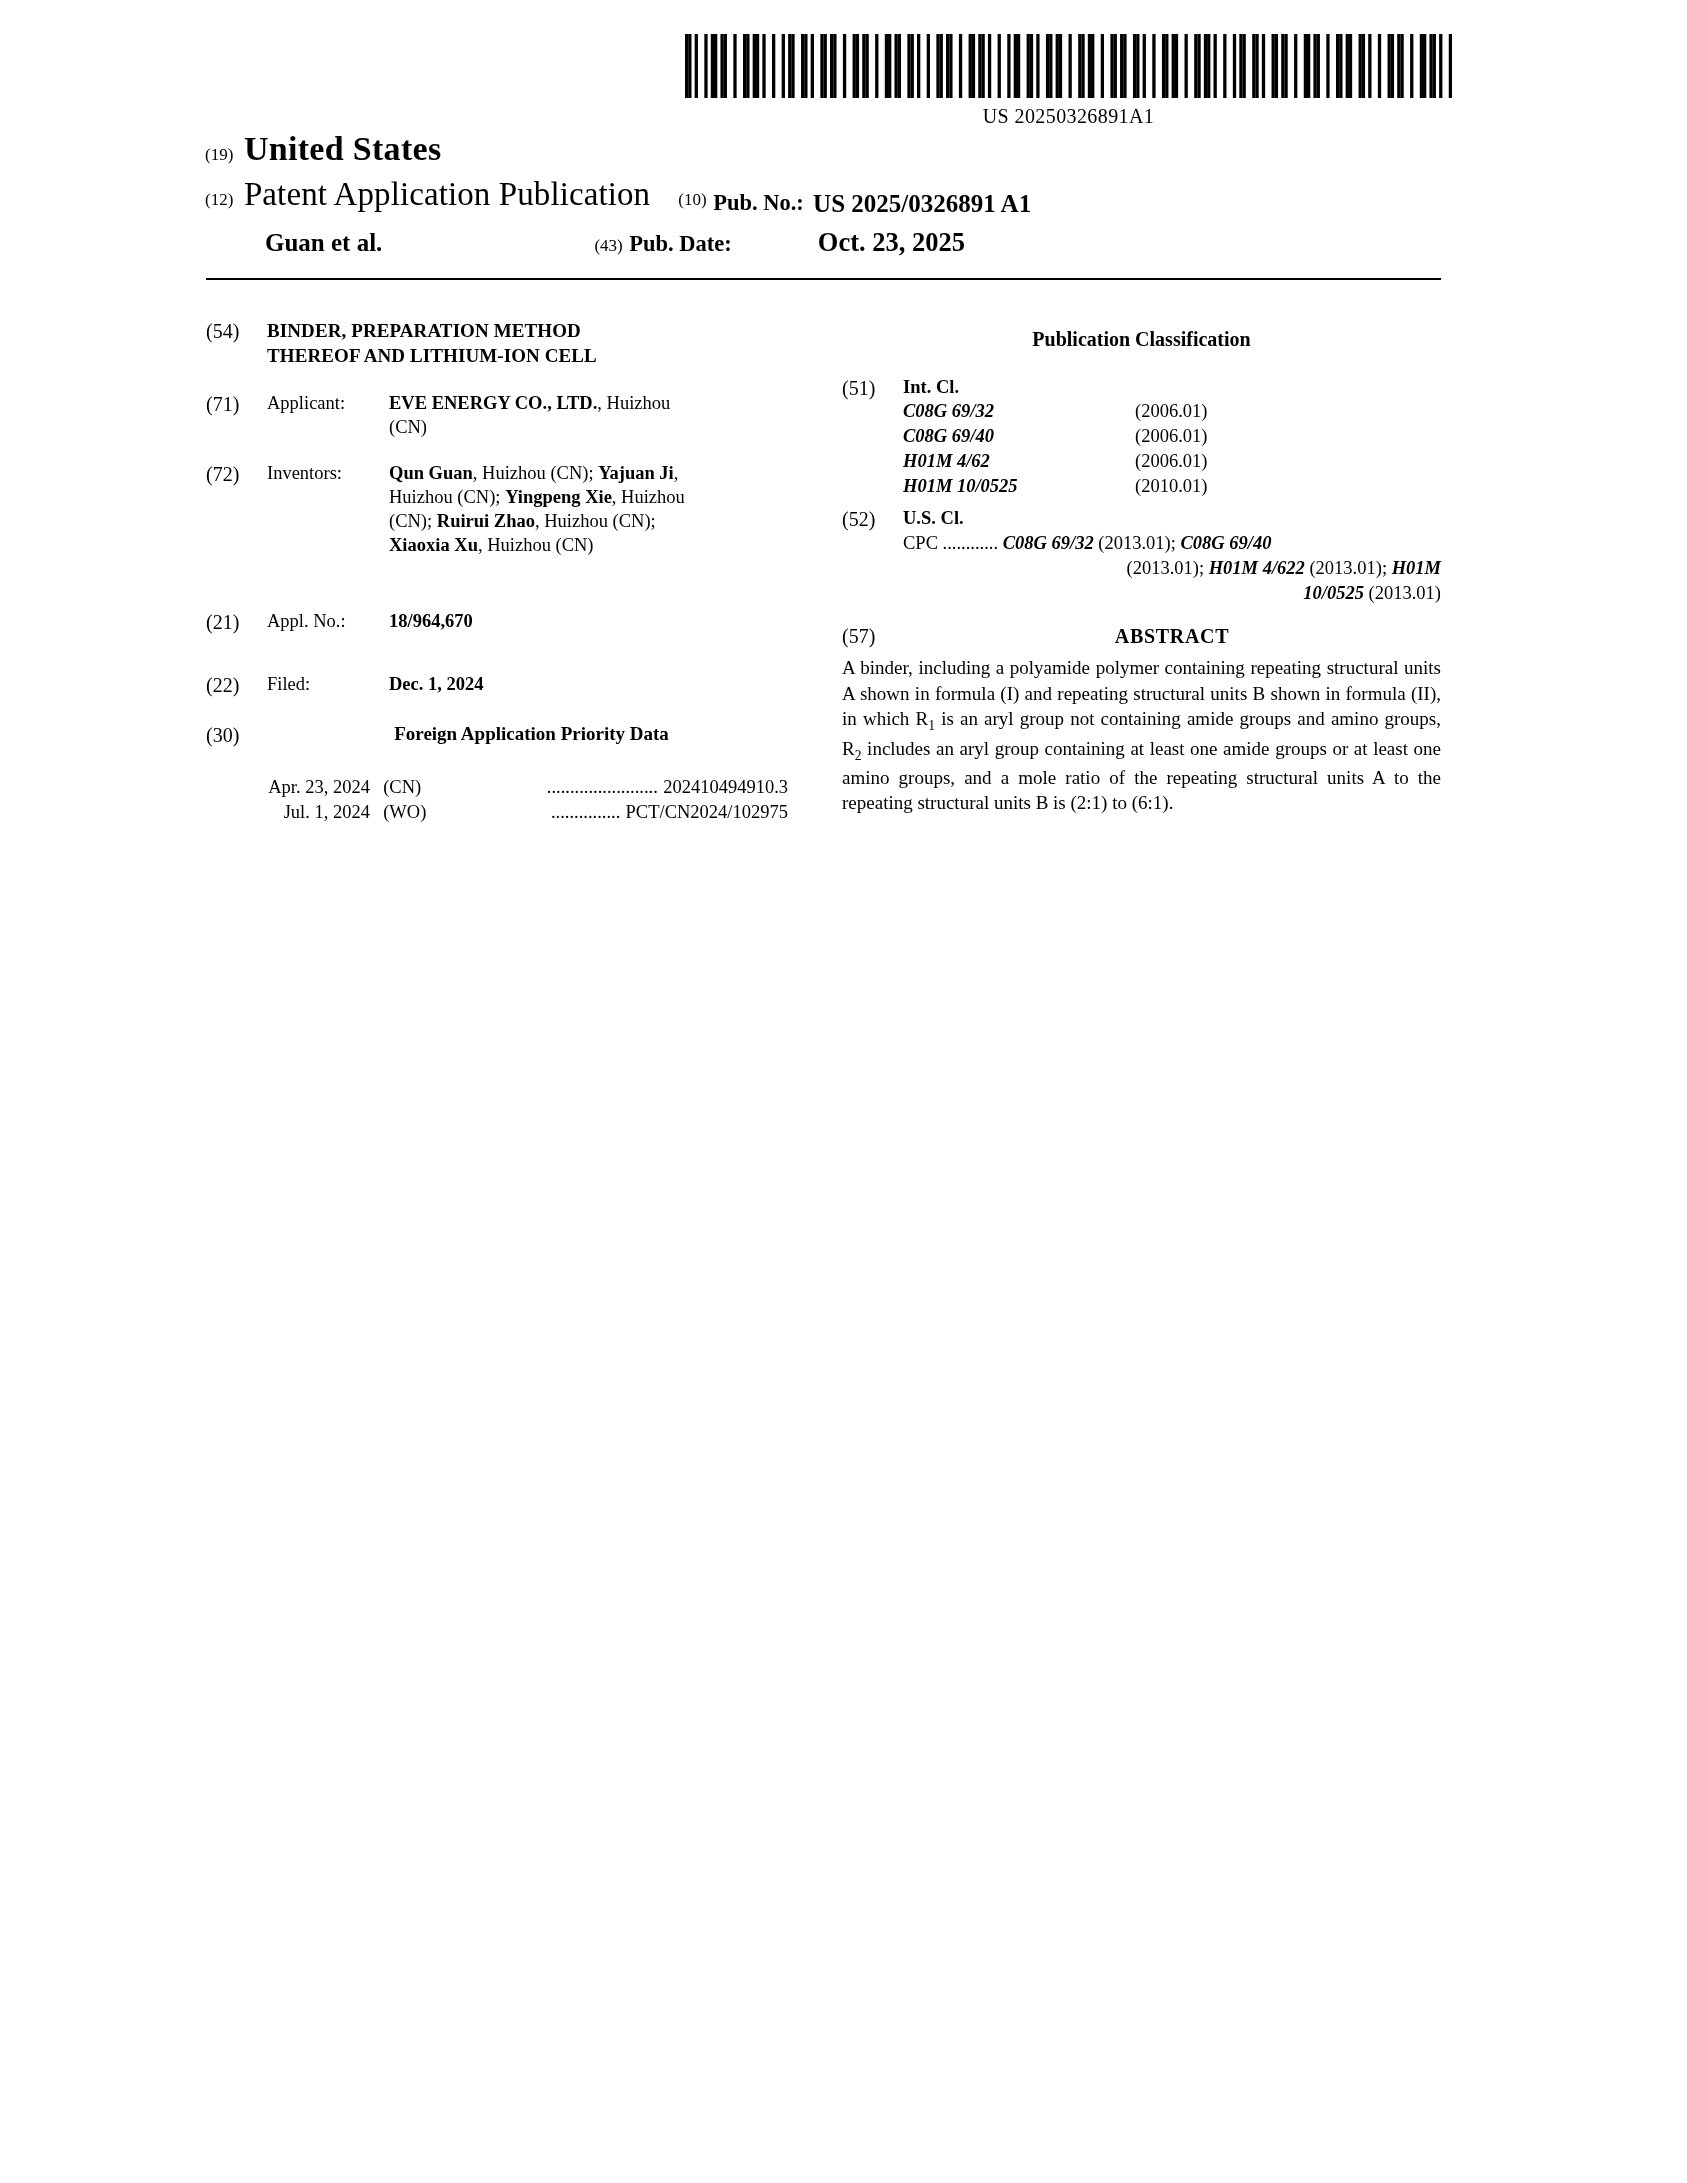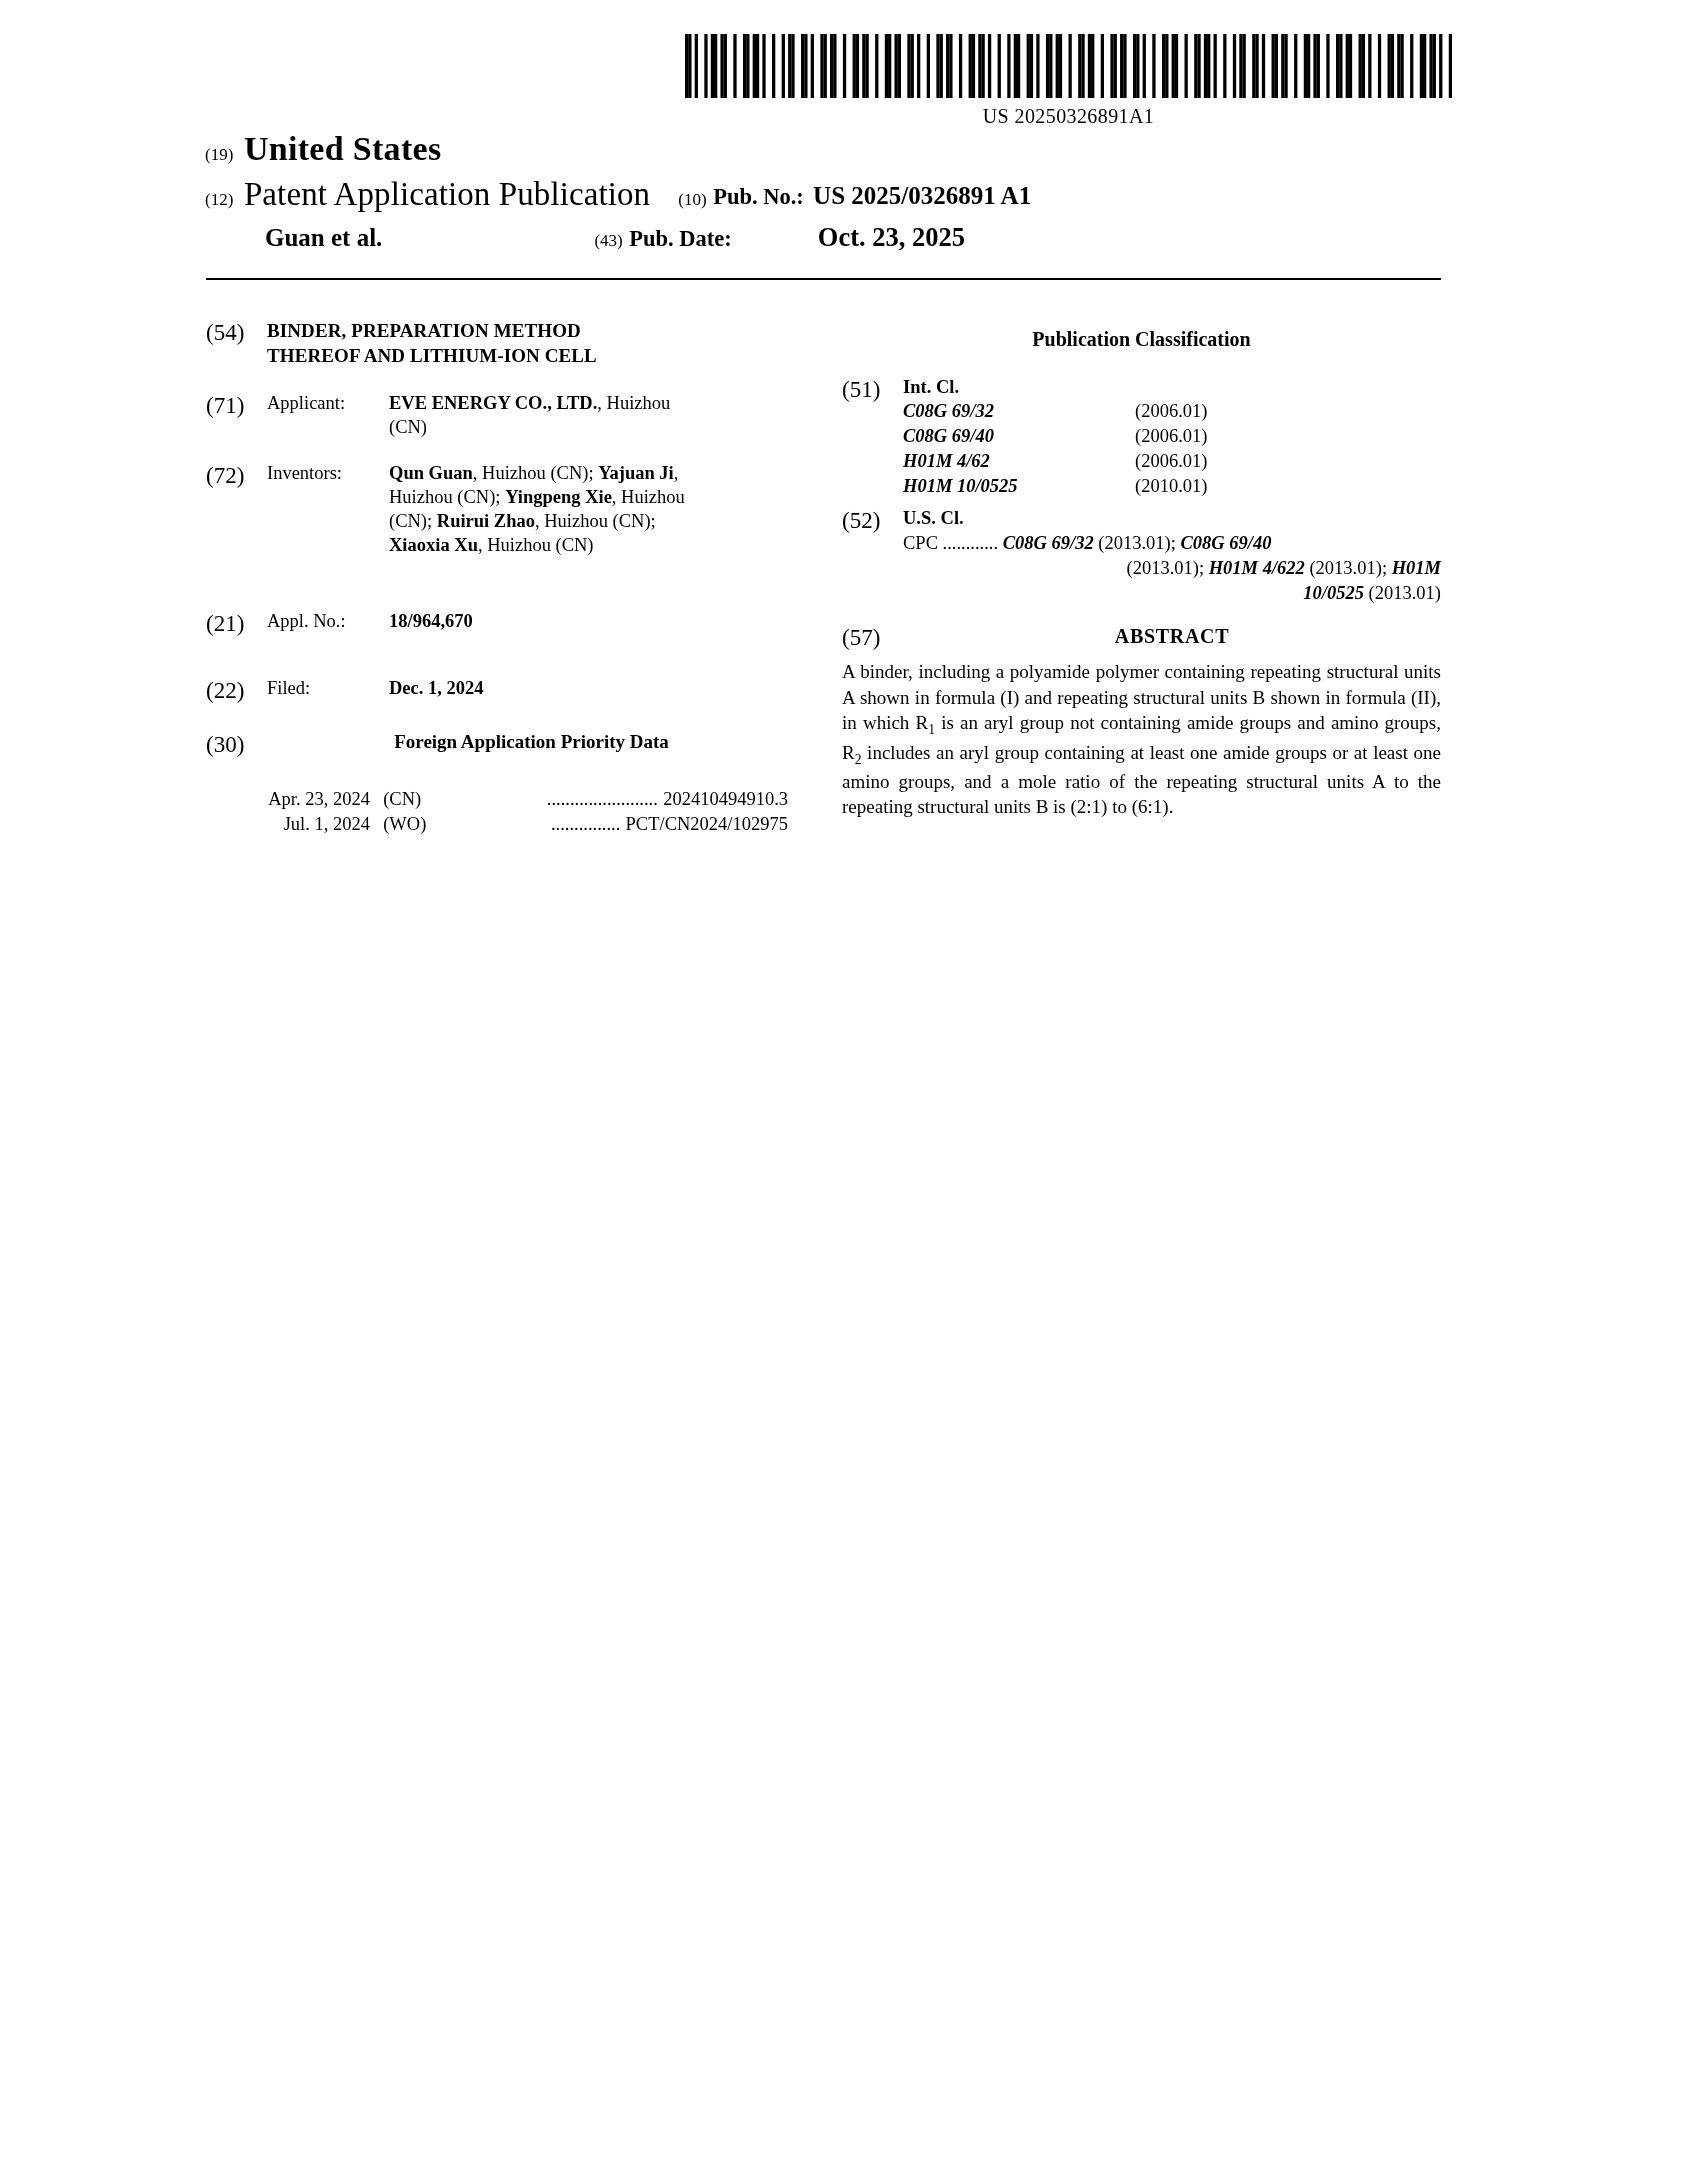--- a/index.html
+++ b/index.html
@@ -72,21 +72,21 @@
   }
   .pap-title {
     font-size: 33px;
     font-weight: normal;
     margin-left: 10.6px;
     letter-spacing: 0.1px;
   }
   .pub-no-block {
     margin-left: 28px;
     display: flex;
-    align-items: flex-end;
+    align-items: flex-start;
     white-space: nowrap;
   }
   .pub-no-label {
     font-size: 22.5px;
     font-weight: bold;
     margin-left: 6.6px;
   }
   .pub-no-value {
     font-size: 25px;
     font-weight: bold;
@@ -145,21 +145,21 @@
     line-height: 1.30;
   }
 
   .field {
     display: flex;
     margin-bottom: 22.5px;
   }
   .field-num {
     width: 61px;
     flex: 0 0 61px;
-    font-size: 23px;
+    font-size: 20px;
   }
   .field-body {
     flex: 1 1 auto;
   }
   .bold { font-weight: bold; }
   .ital { font-style: italic; }
 
   .title-text {
     font-weight: bold;
     font-size: 19px;

